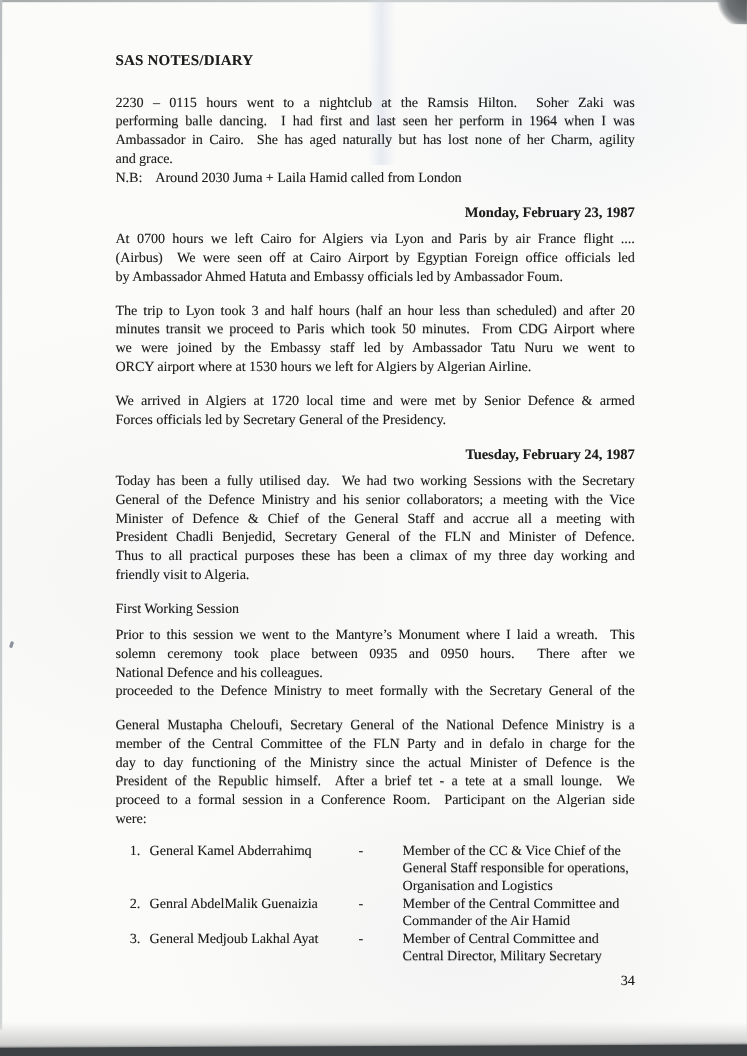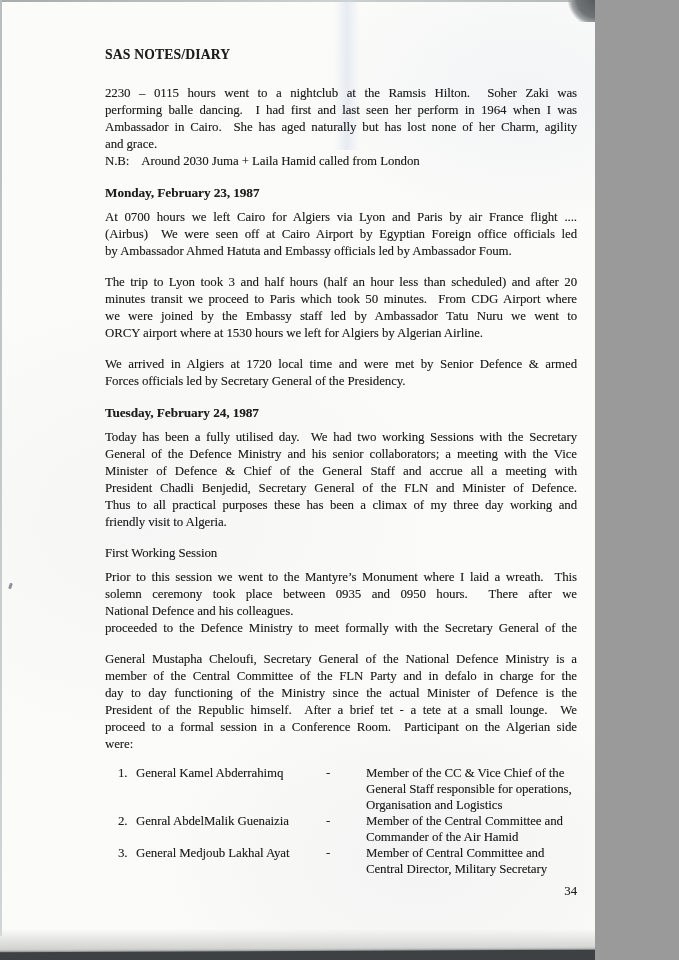--- a/index.html
+++ b/index.html
@@ -1,17 +1,17 @@
 <!DOCTYPE html>
 <html><head>
 <meta charset="utf-8">
 <style>
   html,body{margin:0;padding:0;background:#9a9a9a;}
   .scan{
-    position:relative;width:595px;height:960px;overflow:hidden;
+    position:relative;width:679px;height:960px;overflow:hidden;
     background:
       radial-gradient(ellipse 300px 200px at 520px 90px, rgba(228,233,241,0.38), transparent 70%),
       radial-gradient(ellipse 420px 320px at 150px 520px, rgba(233,235,237,0.30), transparent 75%),
       radial-gradient(ellipse 360px 240px at 420px 860px, rgba(226,229,231,0.35), transparent 75%),
       #fbfbf9;
     font-family:"Liberation Serif","DejaVu Serif",serif;
     color:#1d1d1d;
   }
   
   .edge-top{position:absolute;top:0;left:0;right:0;height:2px;background:linear-gradient(to right,#a8abac,#cdd0d0 55%,#b5b8b9);}
@@ -26,21 +26,21 @@
   .bottom-strip{position:absolute;left:-5px;right:-5px;bottom:-4px;height:13px;background:#3e4143;transform:rotate(-0.25deg);box-shadow:0 -1px 2px rgba(80,84,86,0.55);}
 
   
   .content{position:absolute;left:105px;top:46px;width:472px;
     font-size:12.8px;line-height:17px;letter-spacing:-0.05px;
     text-shadow:0.2px 0.2px 0.5px rgba(35,35,35,0.38);}
   .doc-title{font-size:13.6px;font-weight:700;letter-spacing:0.2px;margin:0 0 22px;}
   .para{margin:0 0 14px;}
   .tline{min-height:17px;}
   .just{text-align:justify;text-align-last:justify;}
-  .date-heading{font-size:13.2px;font-weight:700;margin:14px 0 8px;line-height:17px;}
+  .date-heading{font-size:13.2px;font-weight:700;margin:14px 0 8px;line-height:17px;text-align:right;}
   .sub-heading{margin:2px 0 7px;text-underline-offset:2px;line-height:17px;}
   .att-list{margin-top:-2px;line-height:16px;}
   .att-list .tline{min-height:16px;}
   .att-row{display:grid;grid-template-columns:18px 190px 40px auto;padding-left:13px;}
   .att-name,.att-num,.att-dash{white-space:nowrap;}
   .att-desc .tline{white-space:nowrap;}
   .page-number{text-align:right;margin-top:6px;}
 </style>
 </head>
 <body>

